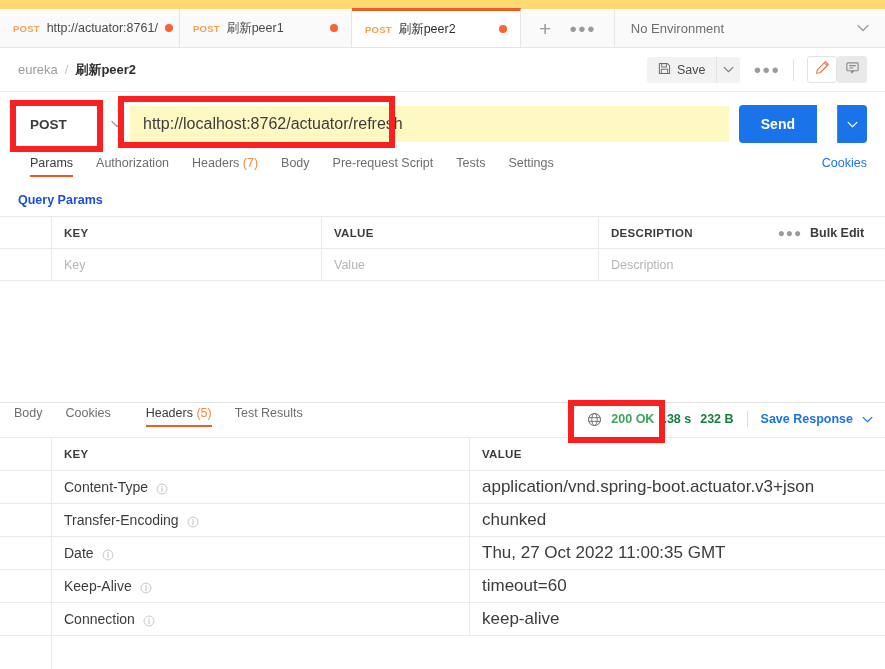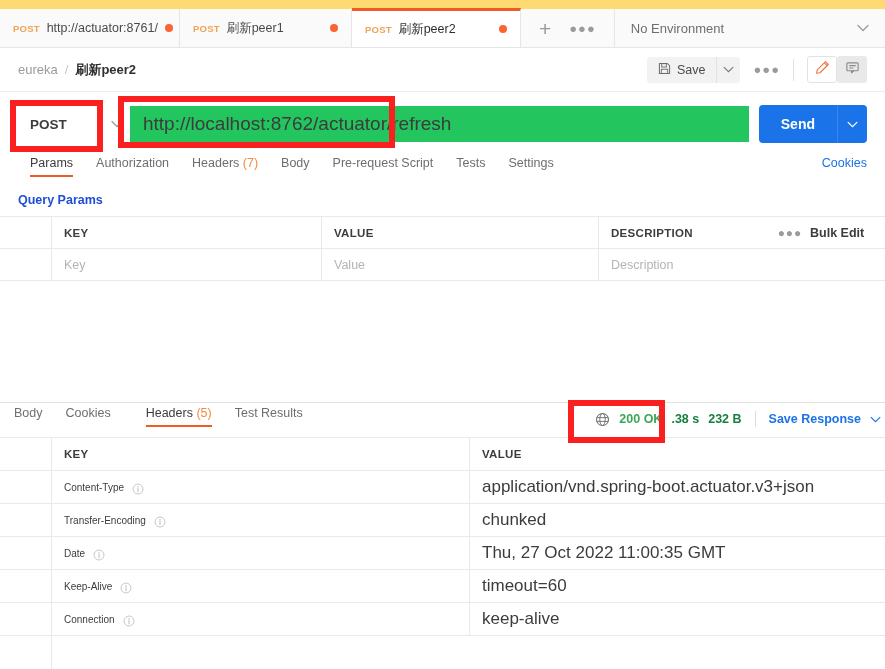--- a/index.html
+++ b/index.html
@@ -113,25 +113,25 @@
     height:36px; min-width:86px;
     display:flex; align-items:center;
     padding:0 12px; font-size:13.5px; font-weight:700; color:#3c3c3c;
     background:#fff; border:none;
   }
   .method-caret {
     height:36px; width:26px; display:flex; align-items:center; justify-content:center;
     color:#9b9b9b; font-size:11px; background:#fff; cursor:pointer;
   }
   .urlinput {
-    flex:1; height:36px; background:#22c55e; border:none;
-    font-size:19px; color:#3c3c3c; padding:0 13px;
+    flex:1; height:36px; background:#fef9c3; border:none;
+    font-size:16px; color:#3c3c3c; padding:0 13px;
     font-family:inherit; outline:none;
   }
-  .sendwrap { display:flex; margin-left:10px; }
+  .sendwrap { display:flex; margin-left:10px;gap:20px; }
   .sendbtn {
     background:#1a73e8; color:#fff; border:none;
     height:38px; padding:0 22px; font-size:14px; font-weight:700;
     border-radius:4px 0 0 4px; cursor:pointer; font-family:inherit;
   }
   .sendcaret {
     background:#1a73e8; color:#fff; border:none; border-left:1px solid #3b86ec;
     height:38px; width:30px; border-radius:0 4px 4px 0;
     display:flex; align-items:center; justify-content:center; font-size:11px;
     cursor:pointer;
@@ -180,36 +180,36 @@
   
   .resp-sep {
     position:absolute; left:0; top:402px; width:885px; height:1px; background:#e2e2e2;
   }
   
   .resptabs {
     position:absolute; left:0; top:406px; width:885px; height:32px;
     display:flex; align-items:flex-start; padding:0 14px;
   }
   .respmeta {
-    position:absolute; right:4px; top:411px;
+    position:absolute; right:12px; top:411px;
     display:flex; align-items:center; gap:9px; font-size:12.5px;
   }
   .globe { width:15px; height:15px; }
   .ok { color:#3aa757; font-weight:600; }
   .metanum { color:#15803d;font-weight:bold; }
   .msep { width:1px; height:16px; background:#dcdcdc; margin:0 4px; }
   .saveresp { color:#1a73e8; font-weight:600; cursor:pointer; }
 
   
   .rtable { position:absolute; left:0; top:437px; width:885px; border-top:1px solid #e9e9e9; }
   .rrow { display:flex; height:33px; border-bottom:1px solid #e9e9e9; }
   .rgutter { width:52px; flex:0 0 52px; border-right:1px solid #e9e9e9; }
   .rc-key { width:418px; flex:0 0 418px; border-right:1px solid #e9e9e9; display:flex; align-items:center; padding:0 12px; gap:8px; }
   .rc-val { flex:1; display:flex; align-items:center; padding:0 12px; }
-  .rk { font-size:10px; color:#3c3c3c; }
+  .rk { font-size:14px; color:#3c3c3c; }
   .rv { font-size:17px; color:#3c3c3c; }
   .info { width:12px; height:12px; opacity:.55; }
   .rfill { height:50px; display:flex; }
 
   
   .annot {
     position:absolute; border:6px solid #fb2020; pointer-events:none;
   }
   .an-method { left:10px; top:100px; width:93px; height:52px; }
   .an-url    { left:118px; top:96px; width:277px; height:52px; }

